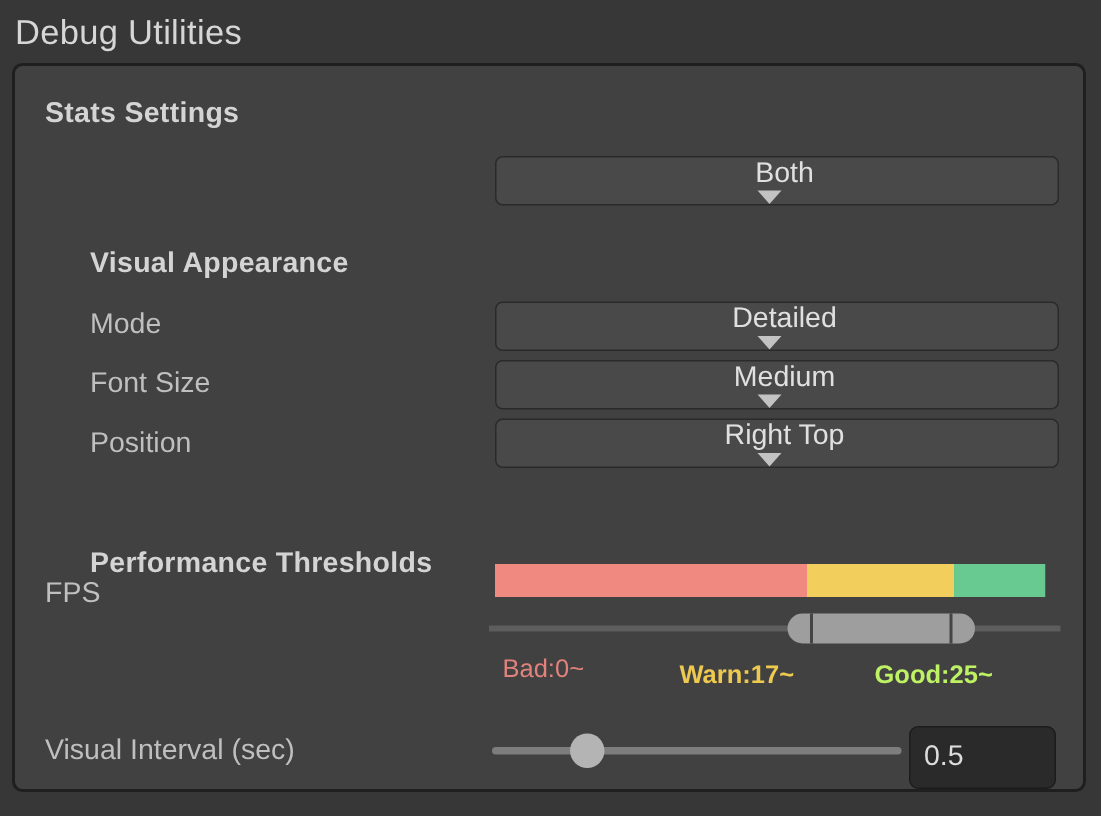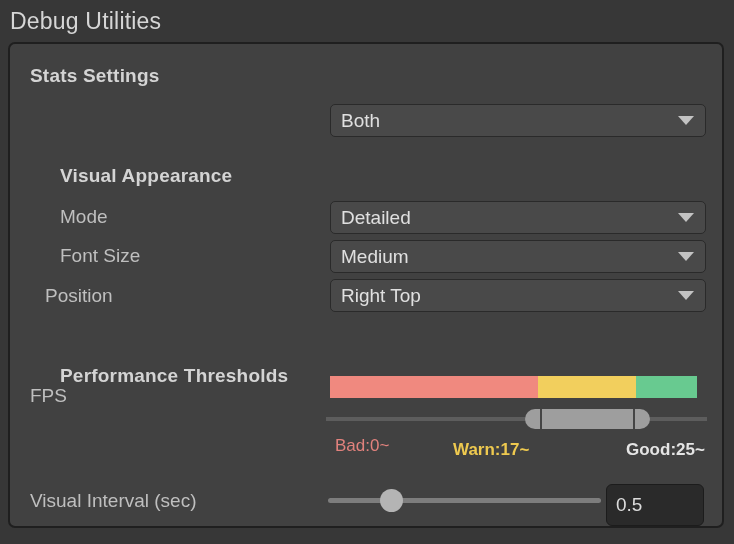--- a/index.html
+++ b/index.html
@@ -15,21 +15,21 @@
   }
   .panel{
     left:8px;top:42px;width:716px;height:486px;box-sizing:border-box;
     background:#414141;border:2px solid #1f1f1f;border-radius:7px;
   }
   .heading{font-size:19px;font-weight:bold;color:#d4d4d4;letter-spacing:.2px;}
   .field-label{font-size:19px;color:#bfbfbf;line-height:24px;}
   .dropdown{
     left:320px;width:376px;height:33px;box-sizing:border-box;
     background:#494949;border:1px solid #2a2a2a;border-radius:5px;
-    display:flex;align-items:center;cursor:default;
+    display:flex;align-items:center;cursor:default;flex-direction:column;
   }
   .dropdown .val{
     font-size:19px;color:#e0e0e0;padding-left:10px;flex:1;
     white-space:nowrap;overflow:hidden;
   }
   .dd-arrow{
     width:0;height:0;margin-right:11px;
     border-left:8px solid transparent;border-right:8px solid transparent;
     border-top:9px solid #c3c3c3;
   }
@@ -83,21 +83,21 @@
     <span class="val">Detailed</span>
     <span class="dd-arrow"></span>
   </div>
 
   <div class="abs dropdown" style="top:196px;">
     <span class="val">Medium</span>
     <span class="dd-arrow"></span>
   </div>
   <div class="abs field-label" style="left:50px;top:200px;">Font Size</div>
 
-  <div class="abs field-label" style="left:35px;top:240px;">Position</div>
+  <div class="abs field-label" style="left:50px;top:240px;">Position</div>
   <div class="abs dropdown" style="top:235px;">
     <span class="val">Right Top</span>
     <span class="dd-arrow"></span>
   </div>
 
   <div class="abs heading" style="left:50px;top:297px;margin-top:24px;">Performance Thresholds</div>
 
   <div class="abs field-label" style="left:20px;top:340px;">FPS</div>
 
   <div class="abs fps-bar">
@@ -107,20 +107,20 @@
   </div>
 
   <div class="abs mm-track"></div>
   <div class="abs mm-range">
     <div class="mm-sep" style="left:15px;"></div>
     <div class="mm-sep" style="left:108px;"></div>
   </div>
 
   <div class="abs thr-label" style="left: 325px; top: 392px; color: rgb(226, 130, 125);">Bad:0~</div>
   <div class="abs thr-label thr-bold" style="left: 443px; top: 396px; color: rgb(238, 201, 79);">Warn:17~</div>
-  <div class="abs thr-label thr-bold" style="left: 573px; top: 396px; color: #e5e5e5; margin-left: 43px;">Good:25~</div>
+  <div class="abs thr-label thr-bold" style="left: 573px; top: 396px; color: #bef264;">Good:25~</div>
 
   <div class="abs field-label" style="left:20px;top:445px;">Visual Interval (sec)</div>
   <div class="abs ui-track"></div>
   <div class="abs ui-handle"></div>
   <input class="abs num-field" value="0.5" style="">
 
 </div>
 
 </body></html>

